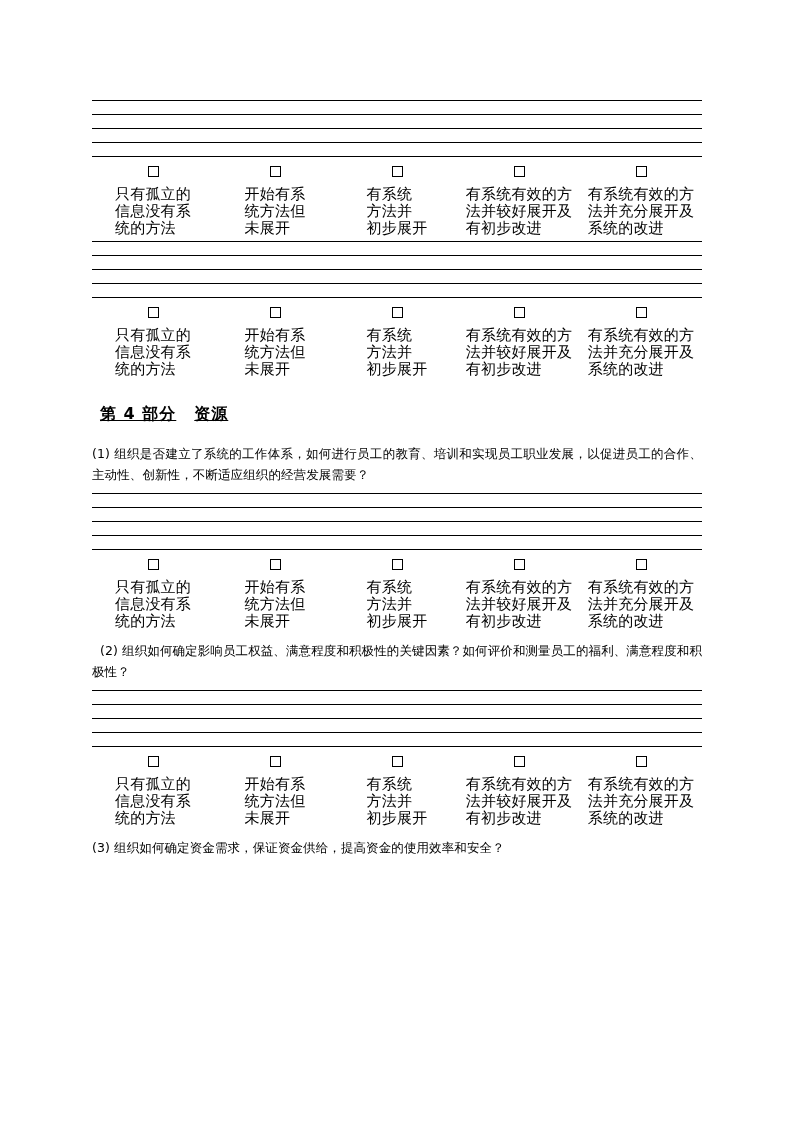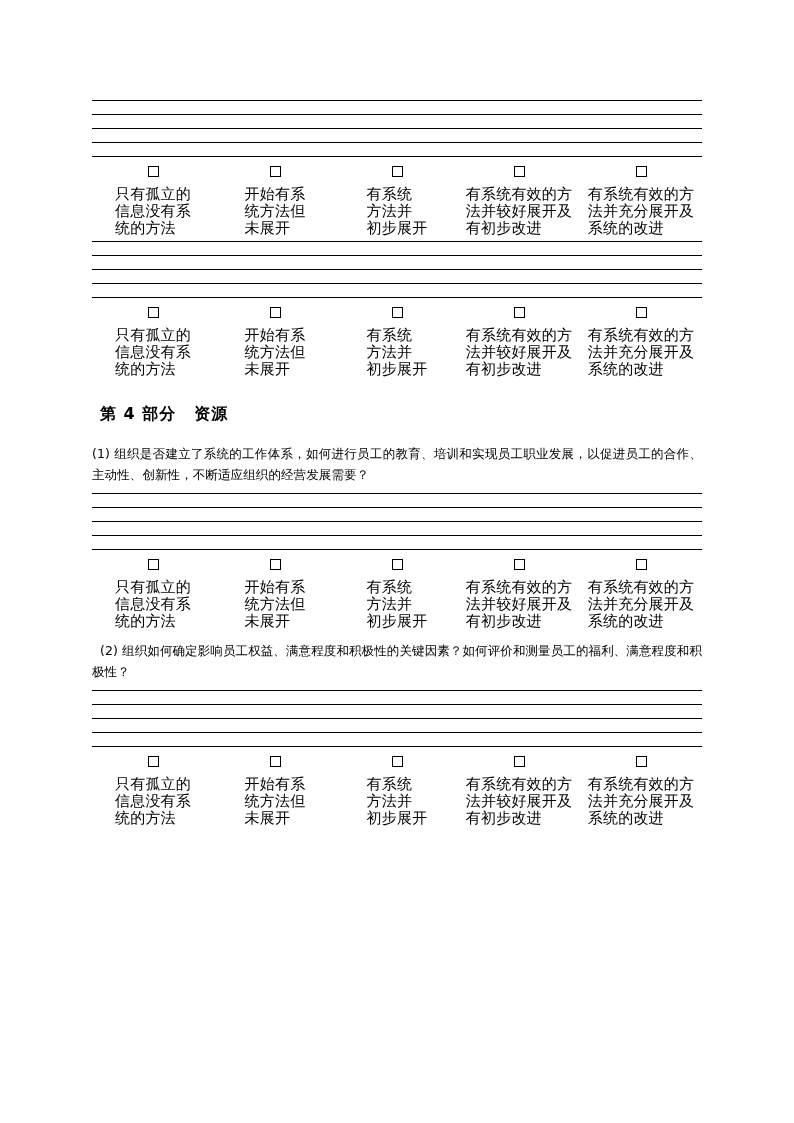--- a/index.html
+++ b/index.html
@@ -78,20 +78,21 @@
   .question.indent {
     text-indent: 8px;
   }
 
   
   .section-heading {
     font-size: 16px;
     font-weight: bold;
     margin: 26px 0 18px 8px;
     letter-spacing: 1px;
+    text-decoration: underline;
   }
   .section-heading .sep {
     display: inline-block;
     width: 18px;
   }
 
   .block { margin-bottom: 2px; }
 </style>
 </head>
 <body>
@@ -269,15 +270,16 @@
 有初步改进</div>
       </div>
       <div class="scale-col">
         <div class="checkbox"></div>
         <div class="scale-label">有系统有效的方
 法并充分展开及
 系统的改进</div>
       </div>
     </div>
 
+    <div class="question">(3) 组织如何确定资金需求，保证资金供给，提高资金的使用效率和安全？</div>
 
   </div>
 </div>
 
 </body></html>

